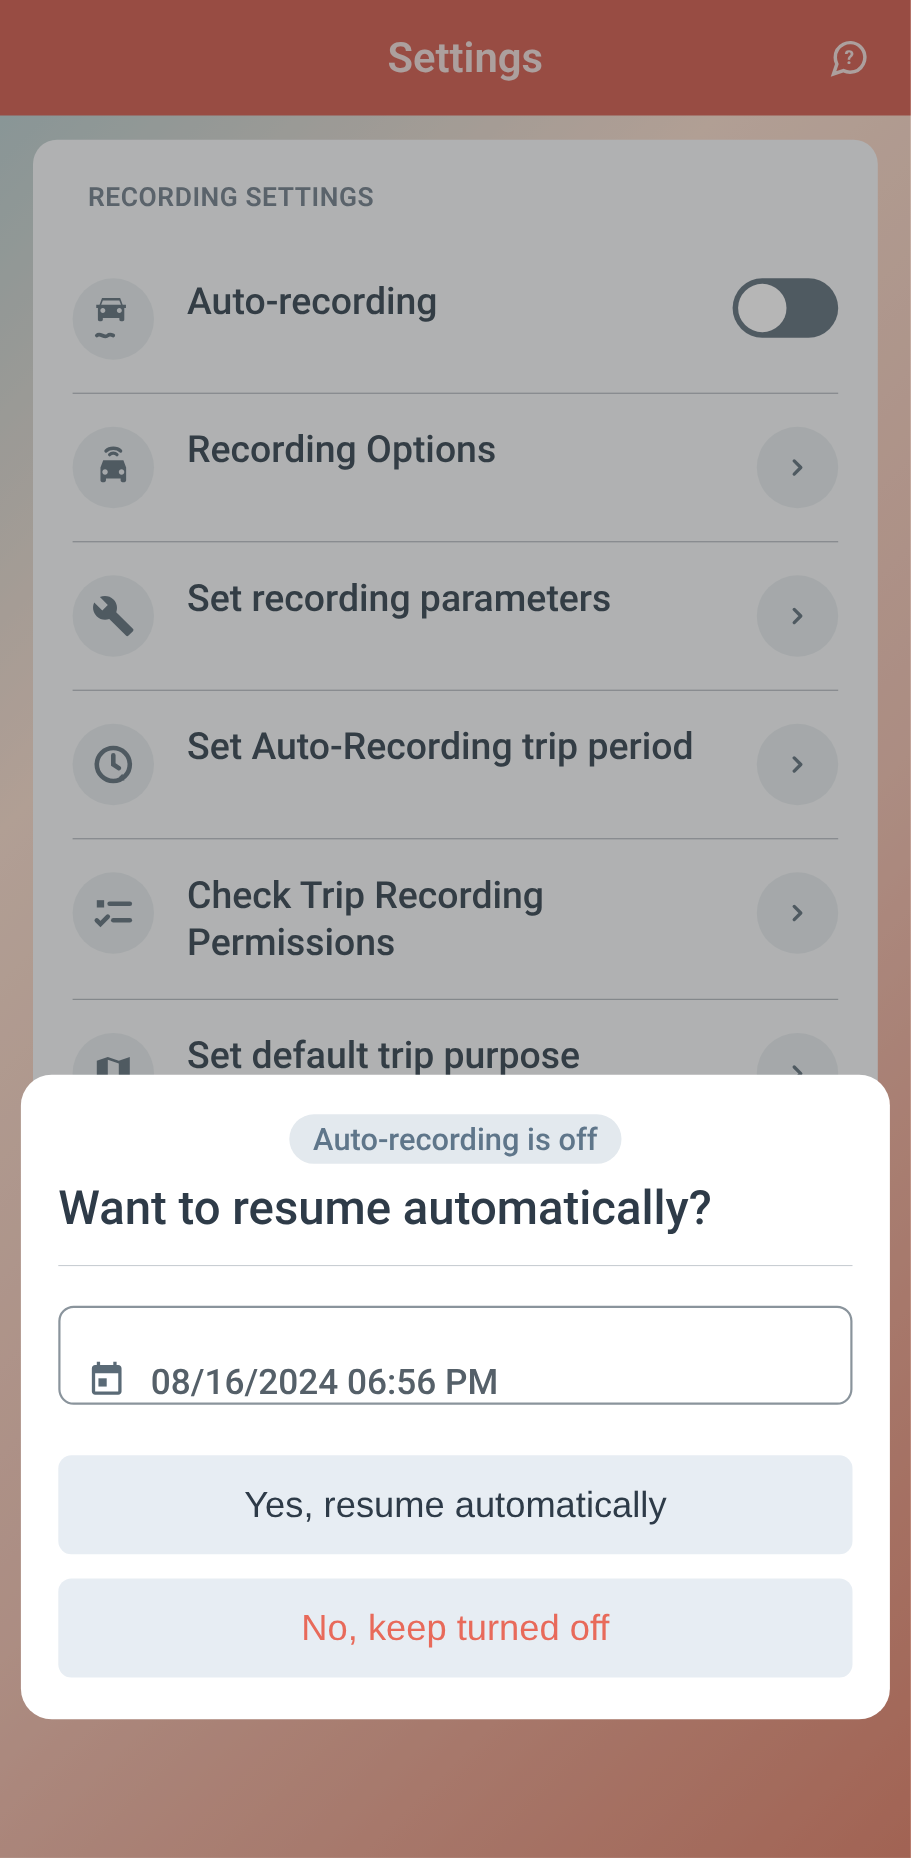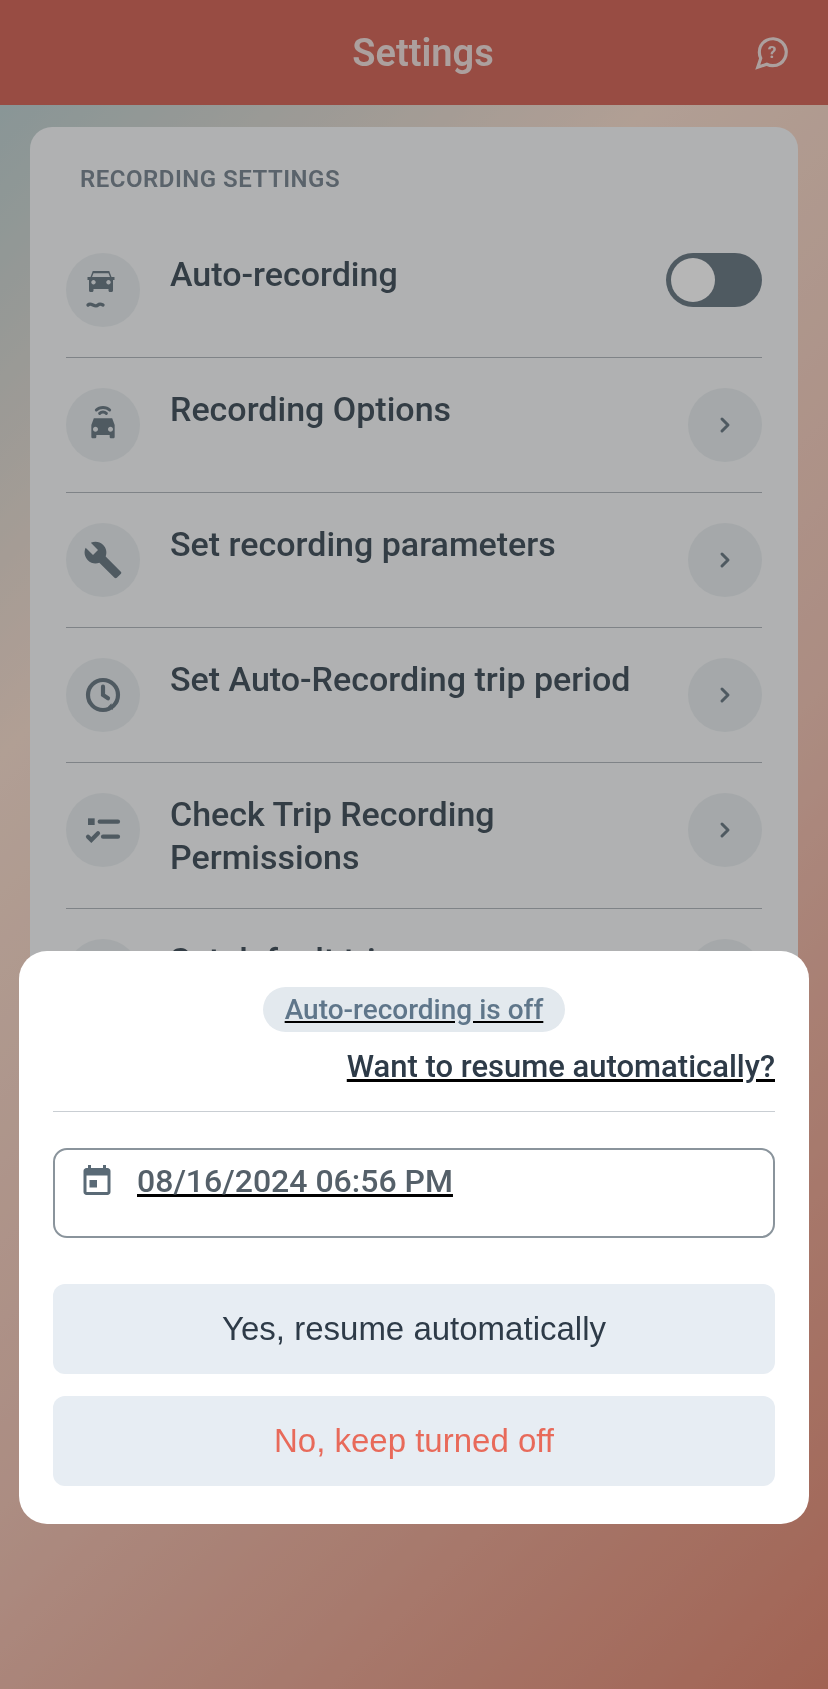--- a/index.html
+++ b/index.html
@@ -106,64 +106,63 @@
     position: absolute;
     top: 0; left: 0; right: 0; bottom: 0;
     background: rgba(60,60,60,0.35);
     z-index: 5;
   }
   
   .modal {
     position: absolute;
     left: 19px;
     right: 19px;
-    top: 951px;
+    top: 977px;
     background: #ffffff;
     border-radius: 28px;
     padding: 36px 34px 38px 34px;
     z-index: 10;
-    text-decoration: underline;
   }
   .pill {
     display: block;
     width: fit-content;
     margin: 0 auto 16px auto;
     background: #e3e9ee;
     color: #5f768a;
     font-size: 28px;
     font-weight: 500;
     padding: 6px 22px;
     border-radius: 24px;
   }
   .modal-title {
     color: #2e3b48;
-    font-size: 31px;
-    font-weight: 500;
-    text-align: right;
+    font-size: 43px;
+    font-weight: 500;
+    text-align: left;
     margin-bottom: 26px;
   }
   .modal-hr {
     border: none;
     border-top: 1px solid #c9ced3;
     margin: 0 0 36px 0;
   }
   .field-label {
     color: #7b8690;
     font-size: 24px;
     font-weight: 500;
     letter-spacing: 0.5px;
     margin-bottom: 20px;
   }
   .datetime-field {
     border: 2px solid #8a949c;
     border-radius: 14px;
     height: 90px;
     display: flex;
-    align-items: flex-start;
-    padding: 12px 24px;
+    align-items: flex-end;
+    padding: 0 24px;
     margin-bottom: 46px;
   }
   .datetime-value {
     color: #556069;
     font-size: 32px;
     font-weight: 500;
     margin-left: 22px;
   }
   .modal-button {
     width: 100%;

